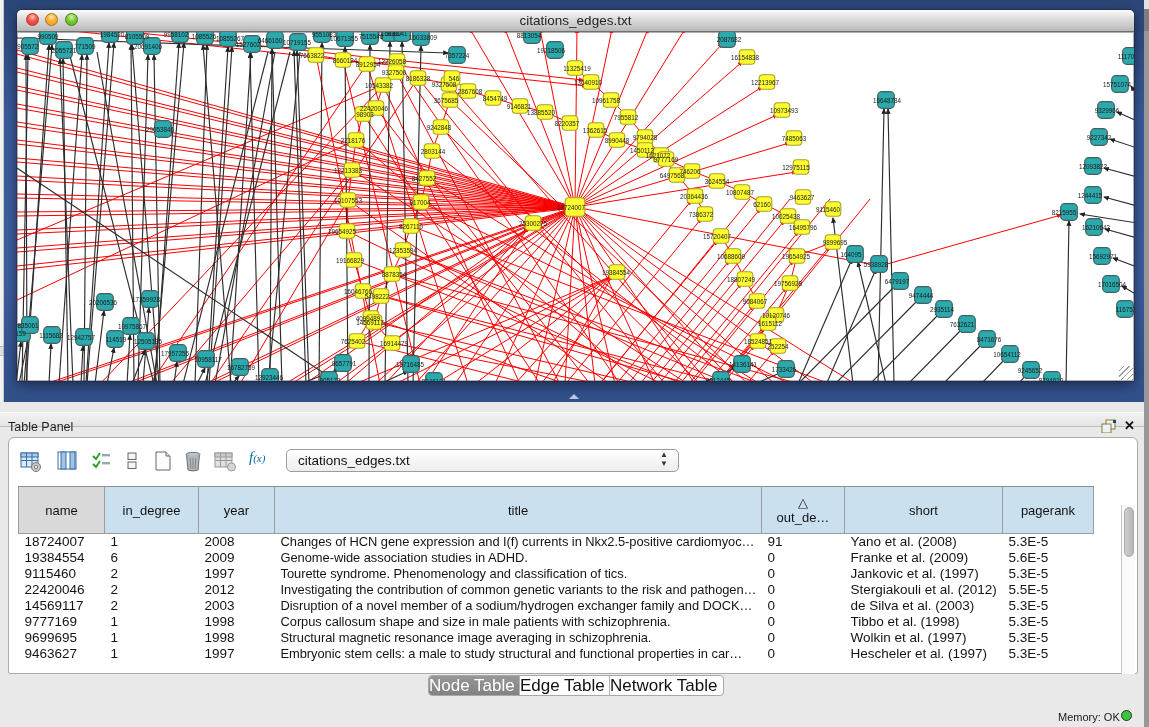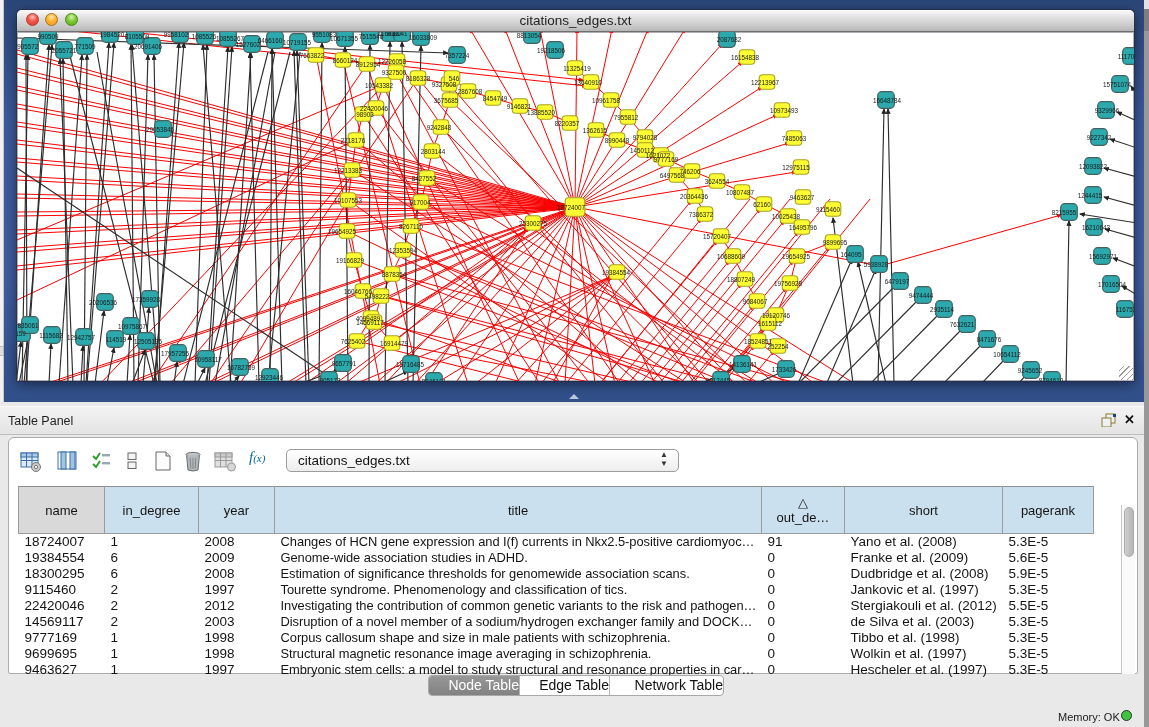--- a/index.html
+++ b/index.html
@@ -18,41 +18,41 @@
 .tl{position:absolute;top:3px;width:13px;height:13px;border-radius:50%}
 #tlr{left:8.5px;background:radial-gradient(circle at 50% 28%,#ffc2b8 0%,#f2574a 45%,#d93a2c 100%);border:1px solid #b33a30}
 #tly{left:28px;background:radial-gradient(circle at 50% 28%,#ffe9b0 0%,#fbb12e 45%,#ee9b18 100%);border:1px solid #ad7215}
 #tlg{left:47.5px;background:radial-gradient(circle at 50% 28%,#d6f3ae 0%,#7ecb33 45%,#57ad17 100%);border:1px solid #478419}
 #canvas{position:absolute;left:0;top:22px;width:1117px;height:349px;overflow:hidden;background:#fff;box-shadow:inset 0 0 0 1px rgba(110,110,120,.55)}
 #grip{position:absolute;right:1px;bottom:1px;width:14px;height:14px;
  background:repeating-linear-gradient(135deg,transparent 0 3px,#9a9a9a 3px 4px)}
 #splitter{position:absolute;left:569px;top:394px;width:0;height:0;
  border-left:5px solid transparent;border-right:5px solid transparent;border-bottom:5px solid #b9c6de}
 #tablepanel{position:absolute;left:0;top:402px;width:1144px;height:325px;background:#e9e9e9}
-#tphead{position:absolute;left:0;top:4px;width:100%;height:29px;background:linear-gradient(#f2f2f2,#e4e4e4);
+#tphead{position:absolute;left:0;top:10px;width:100%;height:15px;background:linear-gradient(#f2f2f2,#e4e4e4);
  border-top:1px solid #fafafa;border-bottom:1px solid #bdbdbd}
 #tphead .lbl{position:absolute;left:8px;top:7px;font-size:12.5px;color:#1e1e1e}
 #floaticon{position:absolute;left:1101px;top:6px;width:15px;height:14px}
 #closeicon{position:absolute;left:1124px;top:5px;font-size:13px;font-weight:bold;color:#111}
 #toolpanel{position:absolute;left:8px;top:35px;width:1130px;height:237px;background:#fff;
  border:1px solid #ababab;border-radius:6px 6px 2px 2px}
 .ticon{position:absolute;top:13px}
 #combo{position:absolute;left:277px;top:11px;width:393px;height:23px;border:1px solid #9d9d9d;border-radius:5px;
  background:linear-gradient(#ffffff,#ededed);font-size:13.5px;color:#111;line-height:21px;padding-left:11px}
 #combo .arr{position:absolute;right:10px;top:0px;font-size:8px;color:#333;line-height:9px;text-align:center}
 table.tt{position:absolute;left:9px;top:48px;border-collapse:collapse;font-size:13.5px;color:#141414;table-layout:fixed;width:1076px}
 table.tt th{height:19px;font-weight:normal;font-size:13px;background:#cbe0ee;border:1px solid #9c9c9c;border-top:1px solid #8e8e8e;padding:8px}
 table.tt th.g{background:#d9d9d9}
 table.tt td{height:16px;padding:0 0 0 6px;white-space:nowrap;overflow:hidden;border:none}
 table.tt td.ti{font-size:12.9px;letter-spacing:-0.05px}
 td.c{text-align:left;padding:0}
 #vscroll{position:absolute;left:1112px;top:67px;width:14px;height:169px;background:#fafafa;border-left:1px solid #c6c6c6}
 #vthumb{position:absolute;left:1.5px;top:2px;width:10px;height:50px;border-radius:5px;background:linear-gradient(90deg,#cfcfcf,#b5b5b5);border:1px solid #ababab}
 #tabs{position:absolute;left:428px;top:273px;height:21px;display:flex;border:1px solid #a8a8a8;border-radius:4px;overflow:hidden;background:#fff}
-#tabs div{font-size:14px;line-height:19px;text-align:right;color:#111}
+#tabs div{font-size:17px;line-height:19px;text-align:left;color:#111}
 #tabs .sel{background:linear-gradient(#979797,#828282);color:#fff}
 #tabs .sep{width:1px;background:#b5b5b5}
 #memory{position:absolute;left:1058px;top:309px;font-size:11px;color:#1a1a1a}
 #memdot{position:absolute;left:1121px;top:308px;width:11px;height:11px;border-radius:50%;background:#3ec53e;border:1.5px solid #2f2f2f}
 </style></head>
 <body>
 <div id="desktop"></div>
 <div id="leftstrip"></div>
 <div style="position:absolute;left:0px;top:346px;width:4px;height:10px;background:#dfdfdf;border:1px solid #bbb;border-left:none"></div>
 <div id="win">
@@ -725,29 +725,20 @@
       <tr>
             <td>19384554</td>
             <td>6</td>
             <td>2009</td>
             <td class="ti">Genome-wide association studies in ADHD.</td>
             <td>0</td>
             <td class="c">Franke et al. (2009)</td>
             <td>5.6E-5</td>
           </tr>
       <tr>
-            <td>18300295</td>
-            <td>6</td>
-            <td>2008</td>
-            <td class="ti">Estimation of significance thresholds for genomewide association scans.</td>
-            <td>0</td>
-            <td class="c">Dudbridge et al. (2008)</td>
-            <td>5.9E-5</td>
-          </tr>
-      <tr>
             <td>9115460</td>
             <td>2</td>
             <td>1997</td>
             <td class="ti">Tourette syndrome. Phenomenology and classification of tics.</td>
             <td>0</td>
             <td class="c">Jankovic et al. (1997)</td>
             <td>5.3E-5</td>
           </tr>
       <tr>
             <td>22420046</td>
@@ -782,21 +773,21 @@
             <td>1998</td>
             <td class="ti">Structural magnetic resonance image averaging in schizophrenia.</td>
             <td>0</td>
             <td class="c">Wolkin et al. (1997)</td>
             <td>5.3E-5</td>
           </tr>
       <tr>
             <td>9463627</td>
             <td>1</td>
             <td>1997</td>
-            <td class="ti">Embryonic stem cells: a model to study structural and resonance properties in car…</td>
+            <td class="ti">Embryonic stem cells: a male to study structural and functional properties in car…</td>
             <td>0</td>
             <td class="c">Hescheler et al. (1997)</td>
             <td>5.3E-5</td>
           </tr>
     </tbody>
       </table>
     <div id="vscroll">
         <div id="vthumb"></div>
       </div>
   </div>

